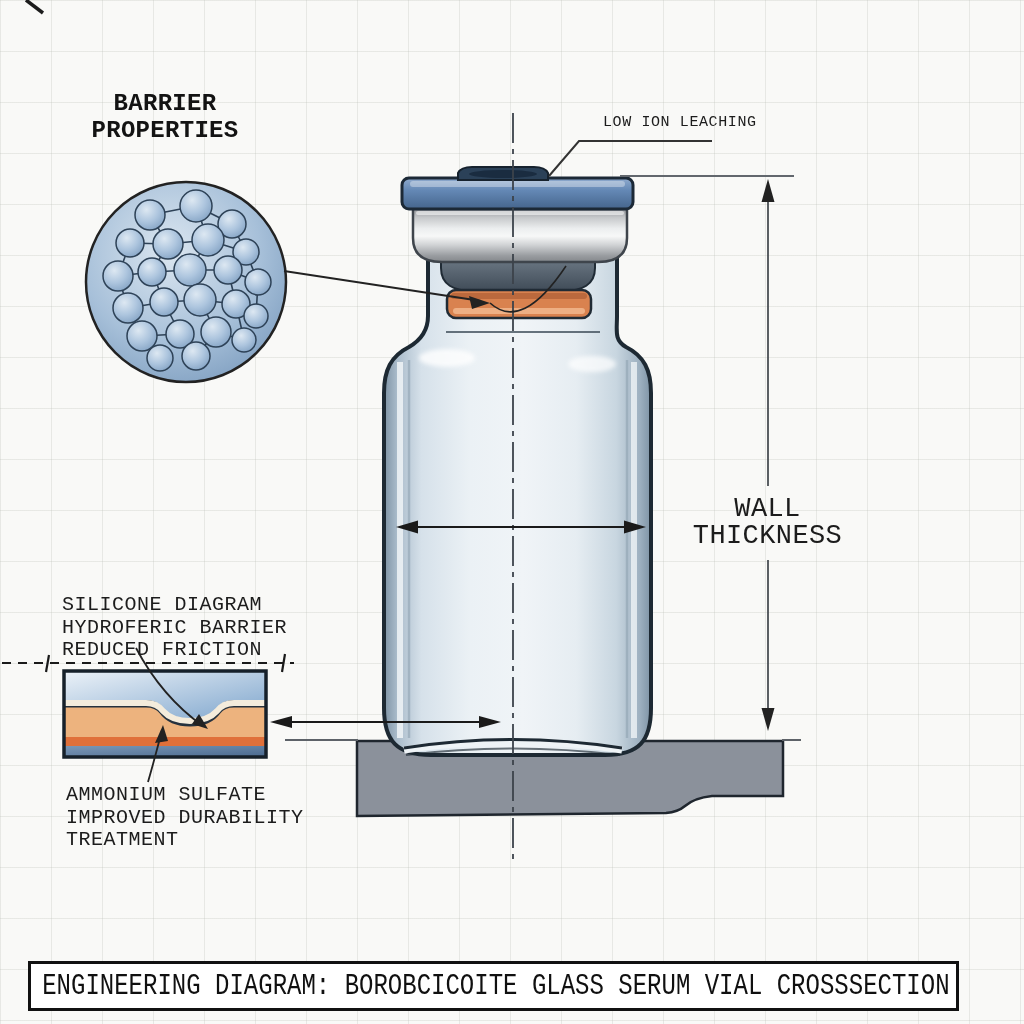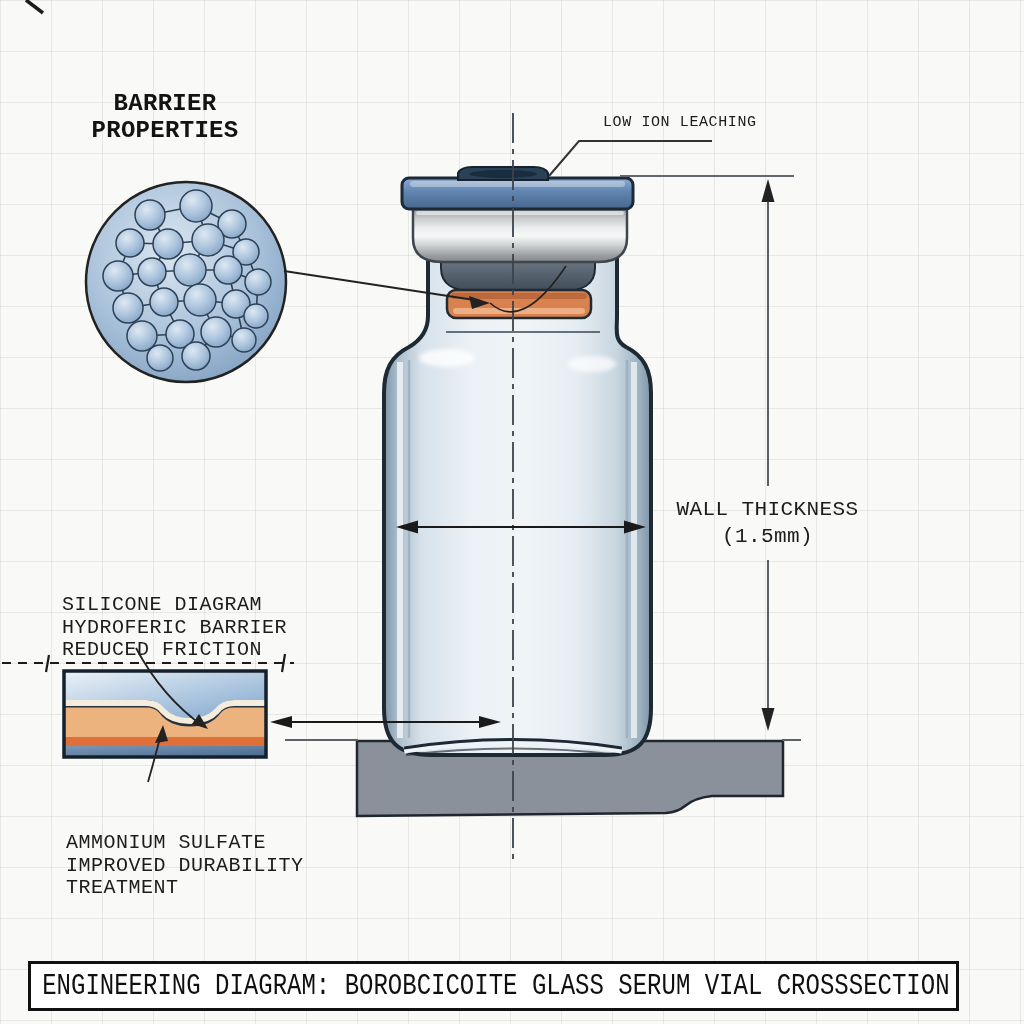--- a/index.html
+++ b/index.html
@@ -13,21 +13,21 @@
     background-size:51px 51px;
     font-family:Liberation Mono, monospace;
     overflow:hidden;
     padding-left:15px;
   }
   .abs{position:absolute;}
   svg{position:absolute;left:0;top:0;}
   .hdr{font-weight:bold;font-size:24px;line-height:27px;letter-spacing:0.3px;color:#131313;}
   .center{text-align:center;}
   .note{font-size:20px;line-height:22.6px;letter-spacing:0.5px;color:#1c1c1c;}
-  .dimlabel{font-size:21px;line-height:27px;letter-spacing:0.4px;color:#1c1c1c;}
+  .dimlabel{font-size:27px;line-height:27px;letter-spacing:0.4px;color:#1c1c1c;}
   .callout{font-size:15px;letter-spacing:0.6px;color:#1c1c1c;}
   #footer-box{
     left:28px;top:961px;width:931px;height:50px;
     background:#ffffff;border:3.5px solid #111;
     box-sizing:border-box;display:flex;align-items:center;
   }
   #footer-text{
     font-size:30px;color:#101010;white-space:nowrap;
     transform:scaleX(0.80);transform-origin:left center;
     padding-left:14px;letter-spacing:0px;
@@ -225,31 +225,30 @@
 
   <div class="abs hdr center" style="left:60px;top:90px;width:210px;">
     <div>BARRIER</div>
     <div>PROPERTIES</div>
   </div>
 
   <div class="abs callout" style="left:603px;top:114px;">LOW ION LEACHING</div>
 
   <div class="abs dimlabel center" style="left:660px;top:496px;width:215px;">
     <div>WALL THICKNESS</div>
-    <div>(1.5mm)</div>
   </div>
 
 
   <div class="abs note" style="left:62px;top:594px;">
     <div>SILICONE DIAGRAM</div>
     <div>HYDROFERIC BARRIER</div>
     <div>REDUCED FRICTION</div>
   </div>
 
-  <div class="abs note" style="left:66px;top:784px;margin-top:48px;">
+  <div class="abs note" style="left:66px;top:784px;">
     <div>AMMONIUM SULFATE</div>
     <div>IMPROVED DURABILITY</div>
     <div>TREATMENT</div>
   </div>
 
   <div class="abs" id="footer-box">
     <div id="footer-text">ENGINEERING DIAGRAM: BOROBCICOITE GLASS SERUM VIAL CROSSSECTION</div>
   </div>
 
 </div>

